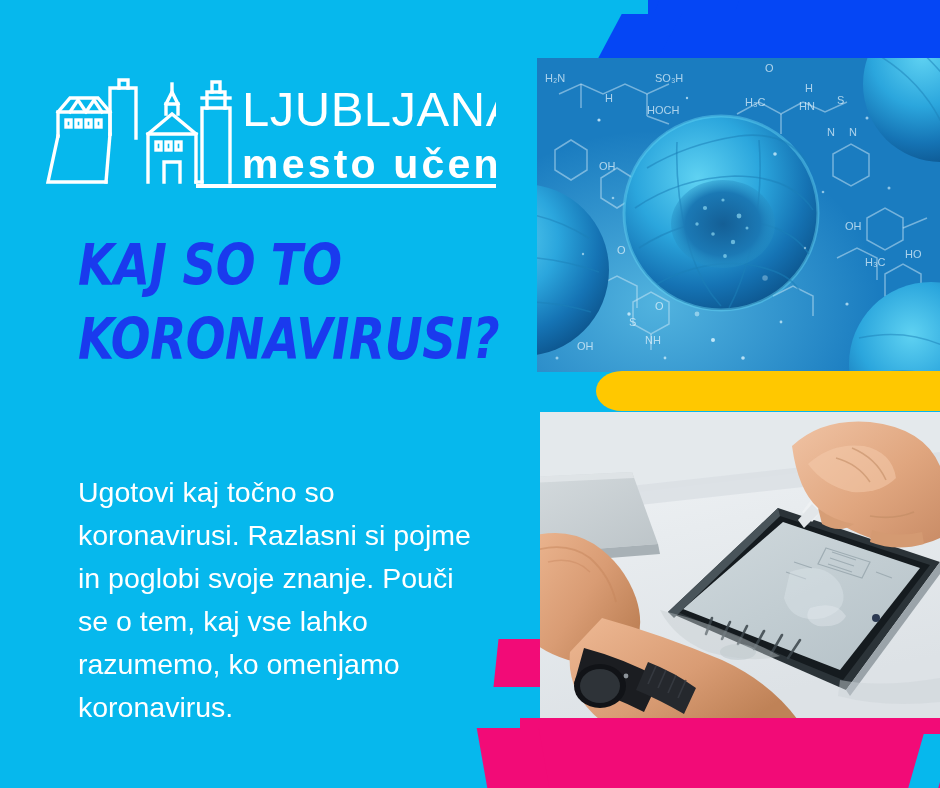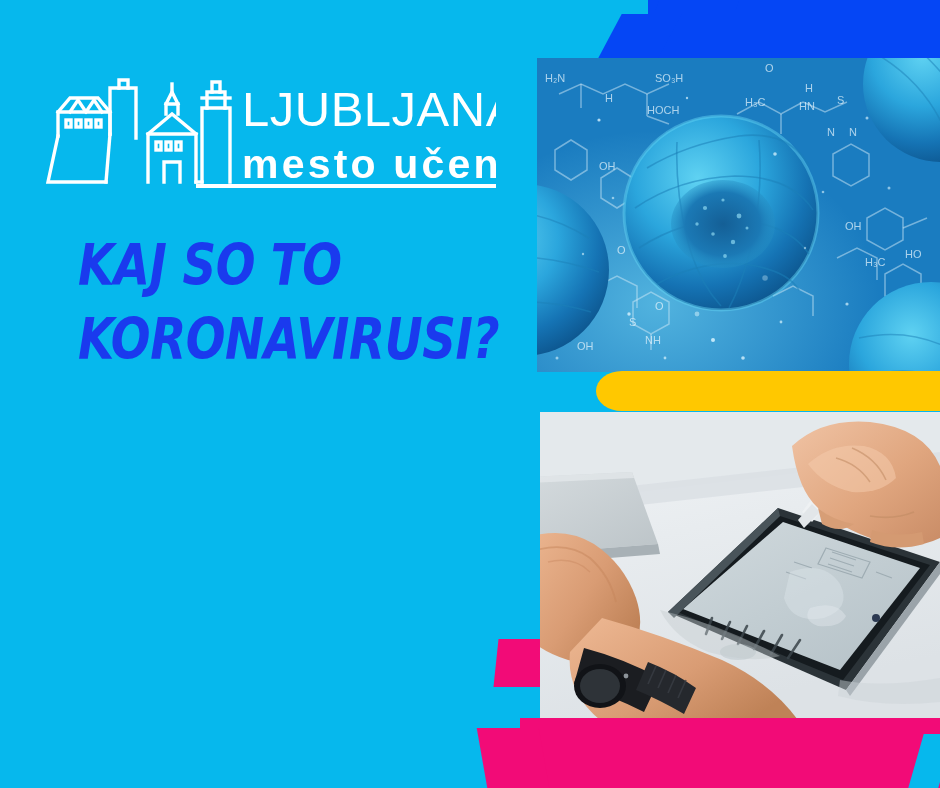--- a/index.html
+++ b/index.html
@@ -215,20 +215,21 @@
       <text x="198" y="100" fill="#ffffff" font-family="'Liberation Sans', sans-serif" font-size="41" font-weight="700" letter-spacing="3.2">mesto učenja</text>
       <path d="M152 108 L452 108" stroke="#ffffff" stroke-width="4"></path>
     </svg>
   </div>
 
   <div class="headline">
     <span class="headline-line">KAJ SO TO</span>
     <span class="headline-line">KORONAVIRUSI?</span>
   </div>
 
+  <p class="body-copy">Ugotovi kaj točno so koronavirusi. Razlasni si pojme in poglobi svoje znanje. Pouči se o tem, kaj vse lahko razumemo, ko omenjamo koronavirus.</p>
 
   <div class="photo photo-virus">
     <svg class="layer" width="403" height="314" viewBox="0 0 403 314" xmlns="http://www.w3.org/2000/svg">
       <defs>
         <radialGradient id="cellA" cx="38%" cy="32%" r="72%">
           <stop offset="0%" stop-color="#5fd2f2"></stop>
           <stop offset="45%" stop-color="#2ba6dd"></stop>
           <stop offset="78%" stop-color="#1573b4"></stop>
           <stop offset="100%" stop-color="#0d5790"></stop>
         </radialGradient>

